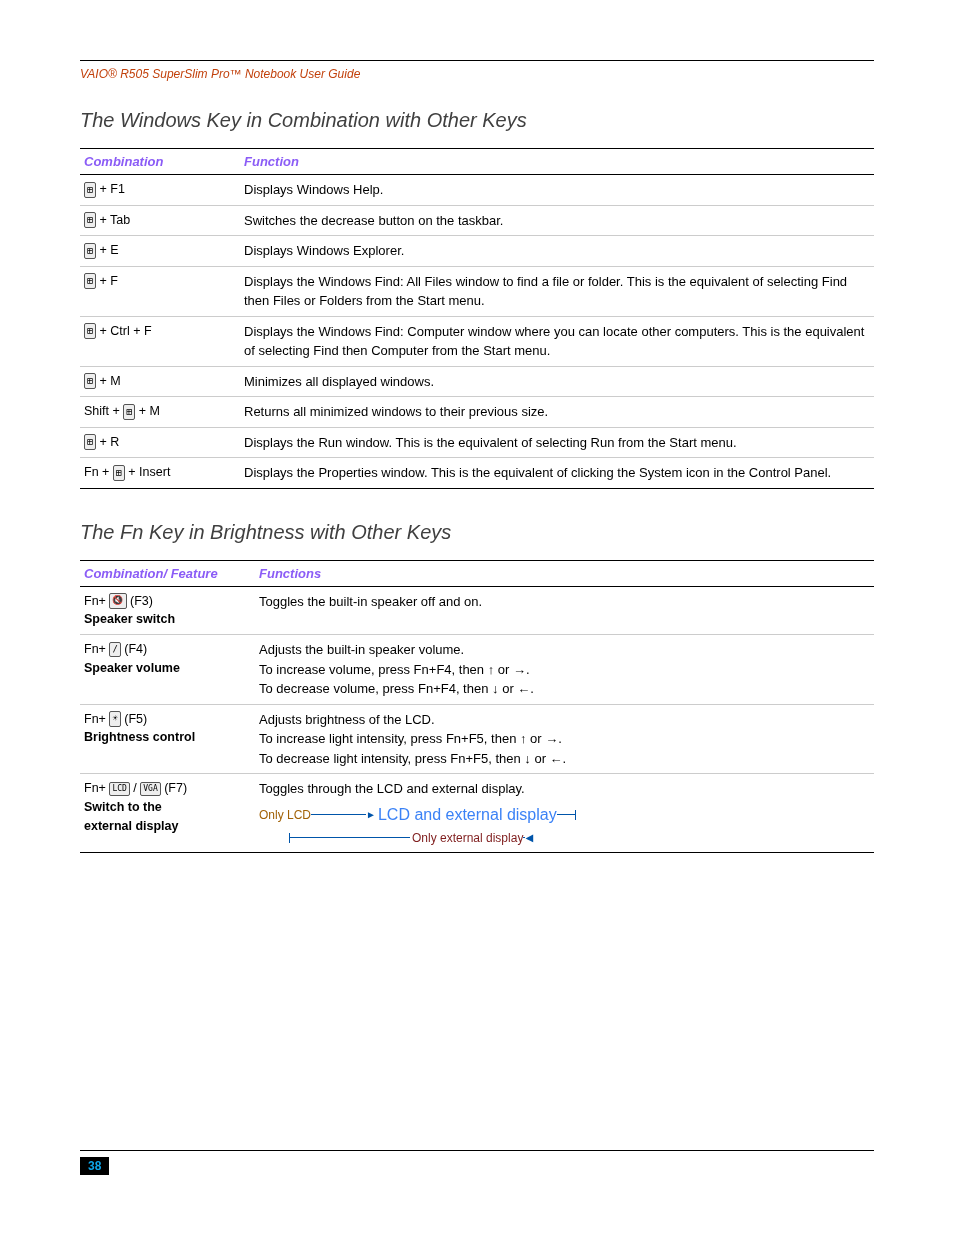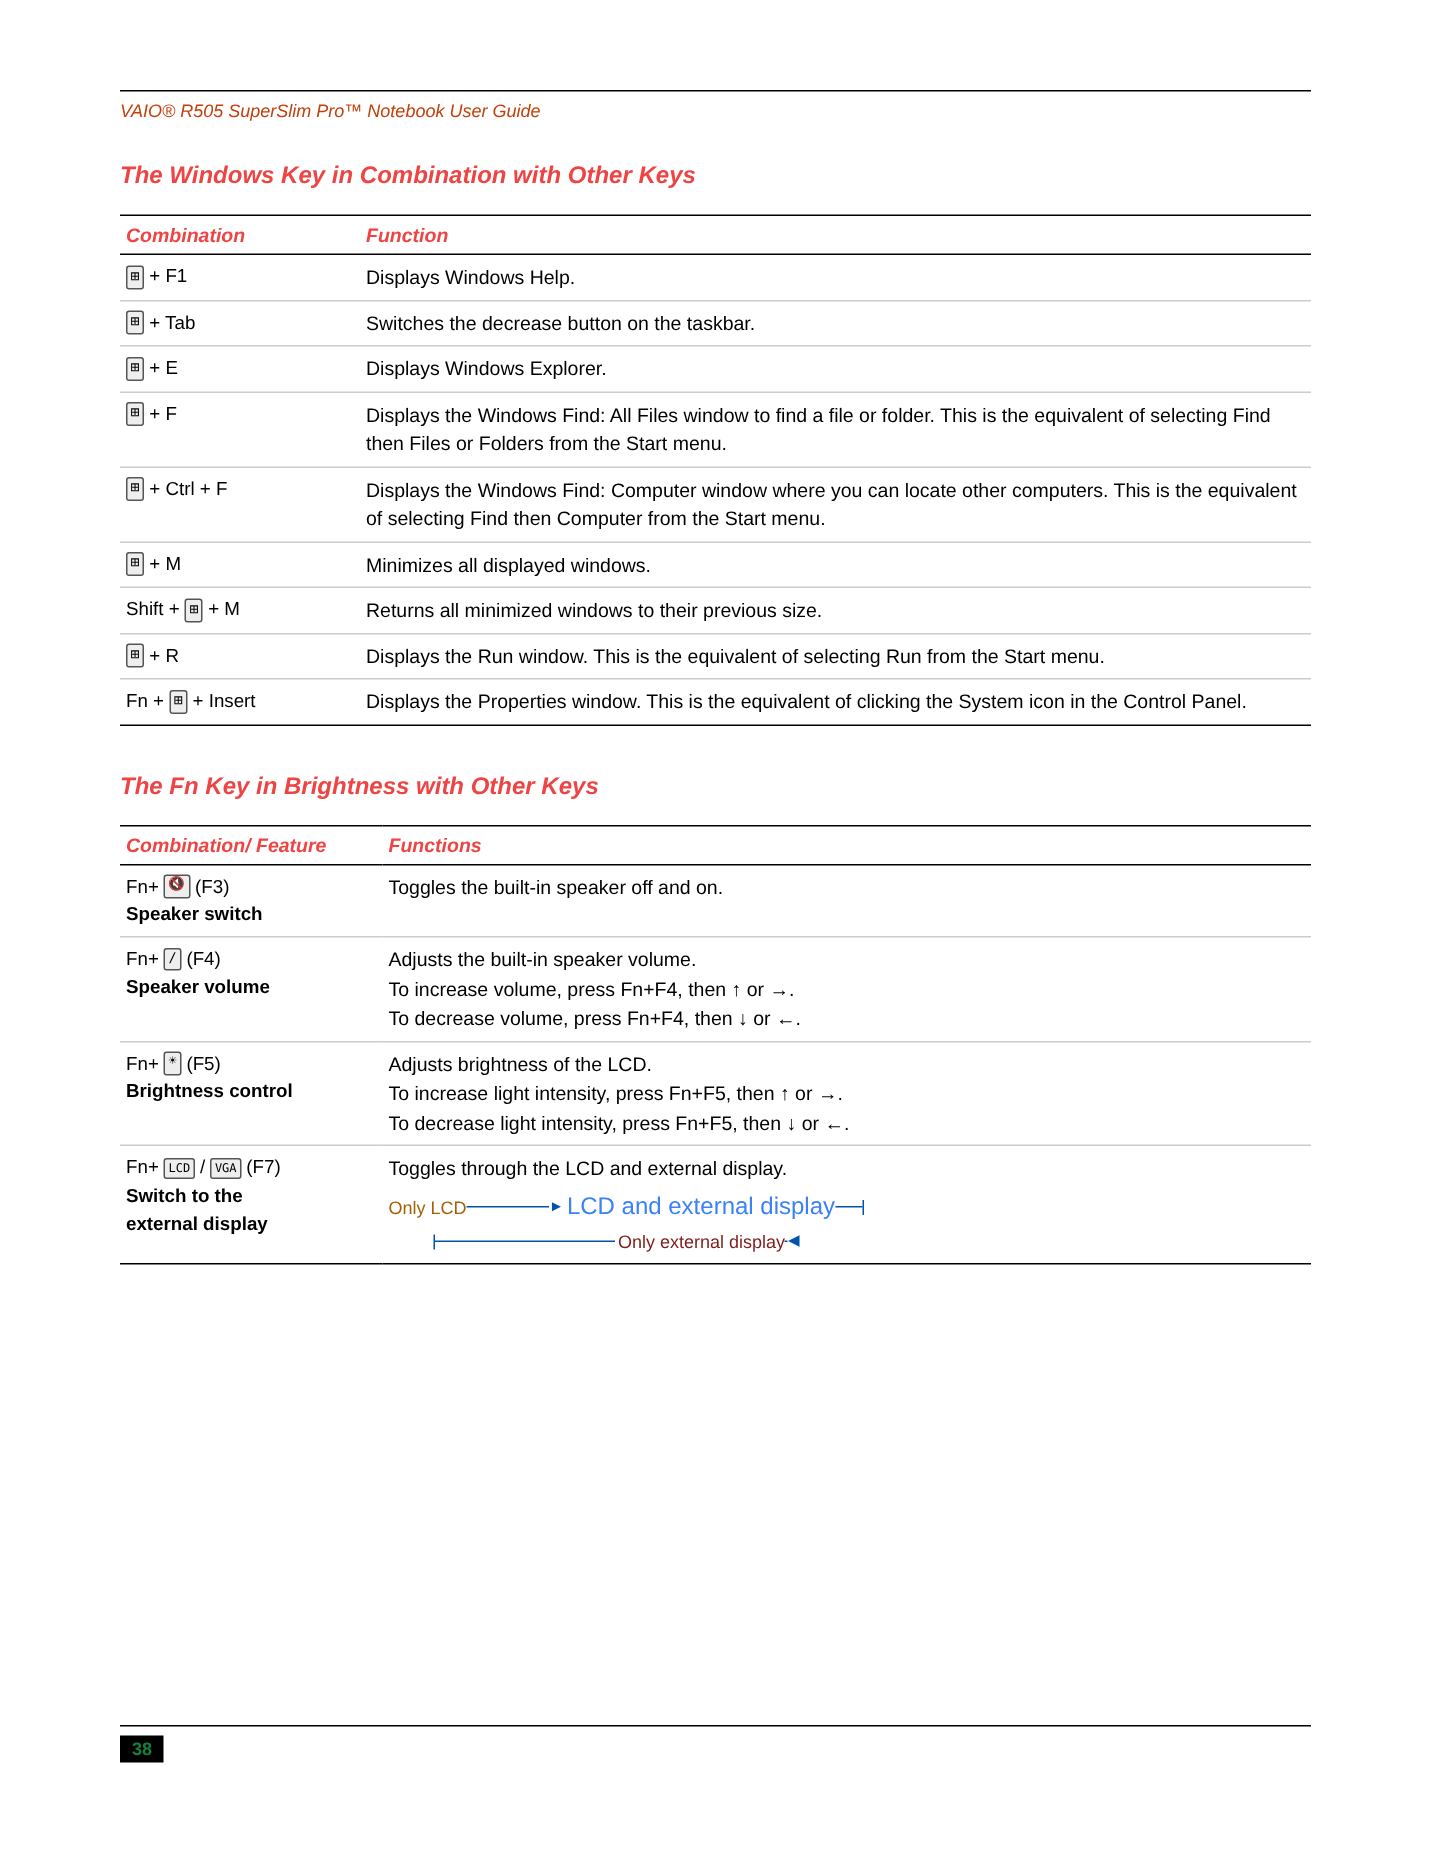--- a/index.html
+++ b/index.html
@@ -25,24 +25,24 @@
     }
 
     .header-title {
       font-size: 12px;
       font-style: italic;
       color: #c2410c;
       margin-bottom: 28px;
     }
 
     .section-title {
-      font-size: 16px;
-      font-weight: bold;
+      font-size: 20px;
+      font-weight: normal;
       font-style: italic;
-      color: #ef4444;
+      color: #404040;
       margin-bottom: 16px;
     }
 
     .table-container {
       width: 100%;
       margin-bottom: 32px;
     }
 
     table {
       width: 100%;
@@ -60,21 +60,21 @@
 
     table tbody tr:last-child {
       border-bottom: 1.5px solid #000;
       margin-left: 32px;
     }
 
     th {
       font-size: 13px;
       font-weight: bold;
       font-style: italic;
-      color: #ef4444;
+      color: #8b5cf6;
       padding: 5px 8px 5px 4px;
       text-align: left;
       vertical-align: bottom;
     }
 
     td {
       padding: 5px 8px 5px 4px;
       vertical-align: top;
       font-size: 13px;
       line-height: 1.5;
@@ -108,21 +108,21 @@
       left: 80px;
       right: 80px;
       border-top: 1.5px solid #000;
       padding-top: 6px;
       display: flex;
       align-items: center;
     }
 
     .page-number {
       background: #000;
-      color: #15803d;
+      color: #0ea5e9;
       font-size: 12px;
       font-weight: bold;
       padding: 2px 8px;
       display: inline-block;
     }
 
     .fn-table td.combo-col {
       width: 175px;
     }
 

